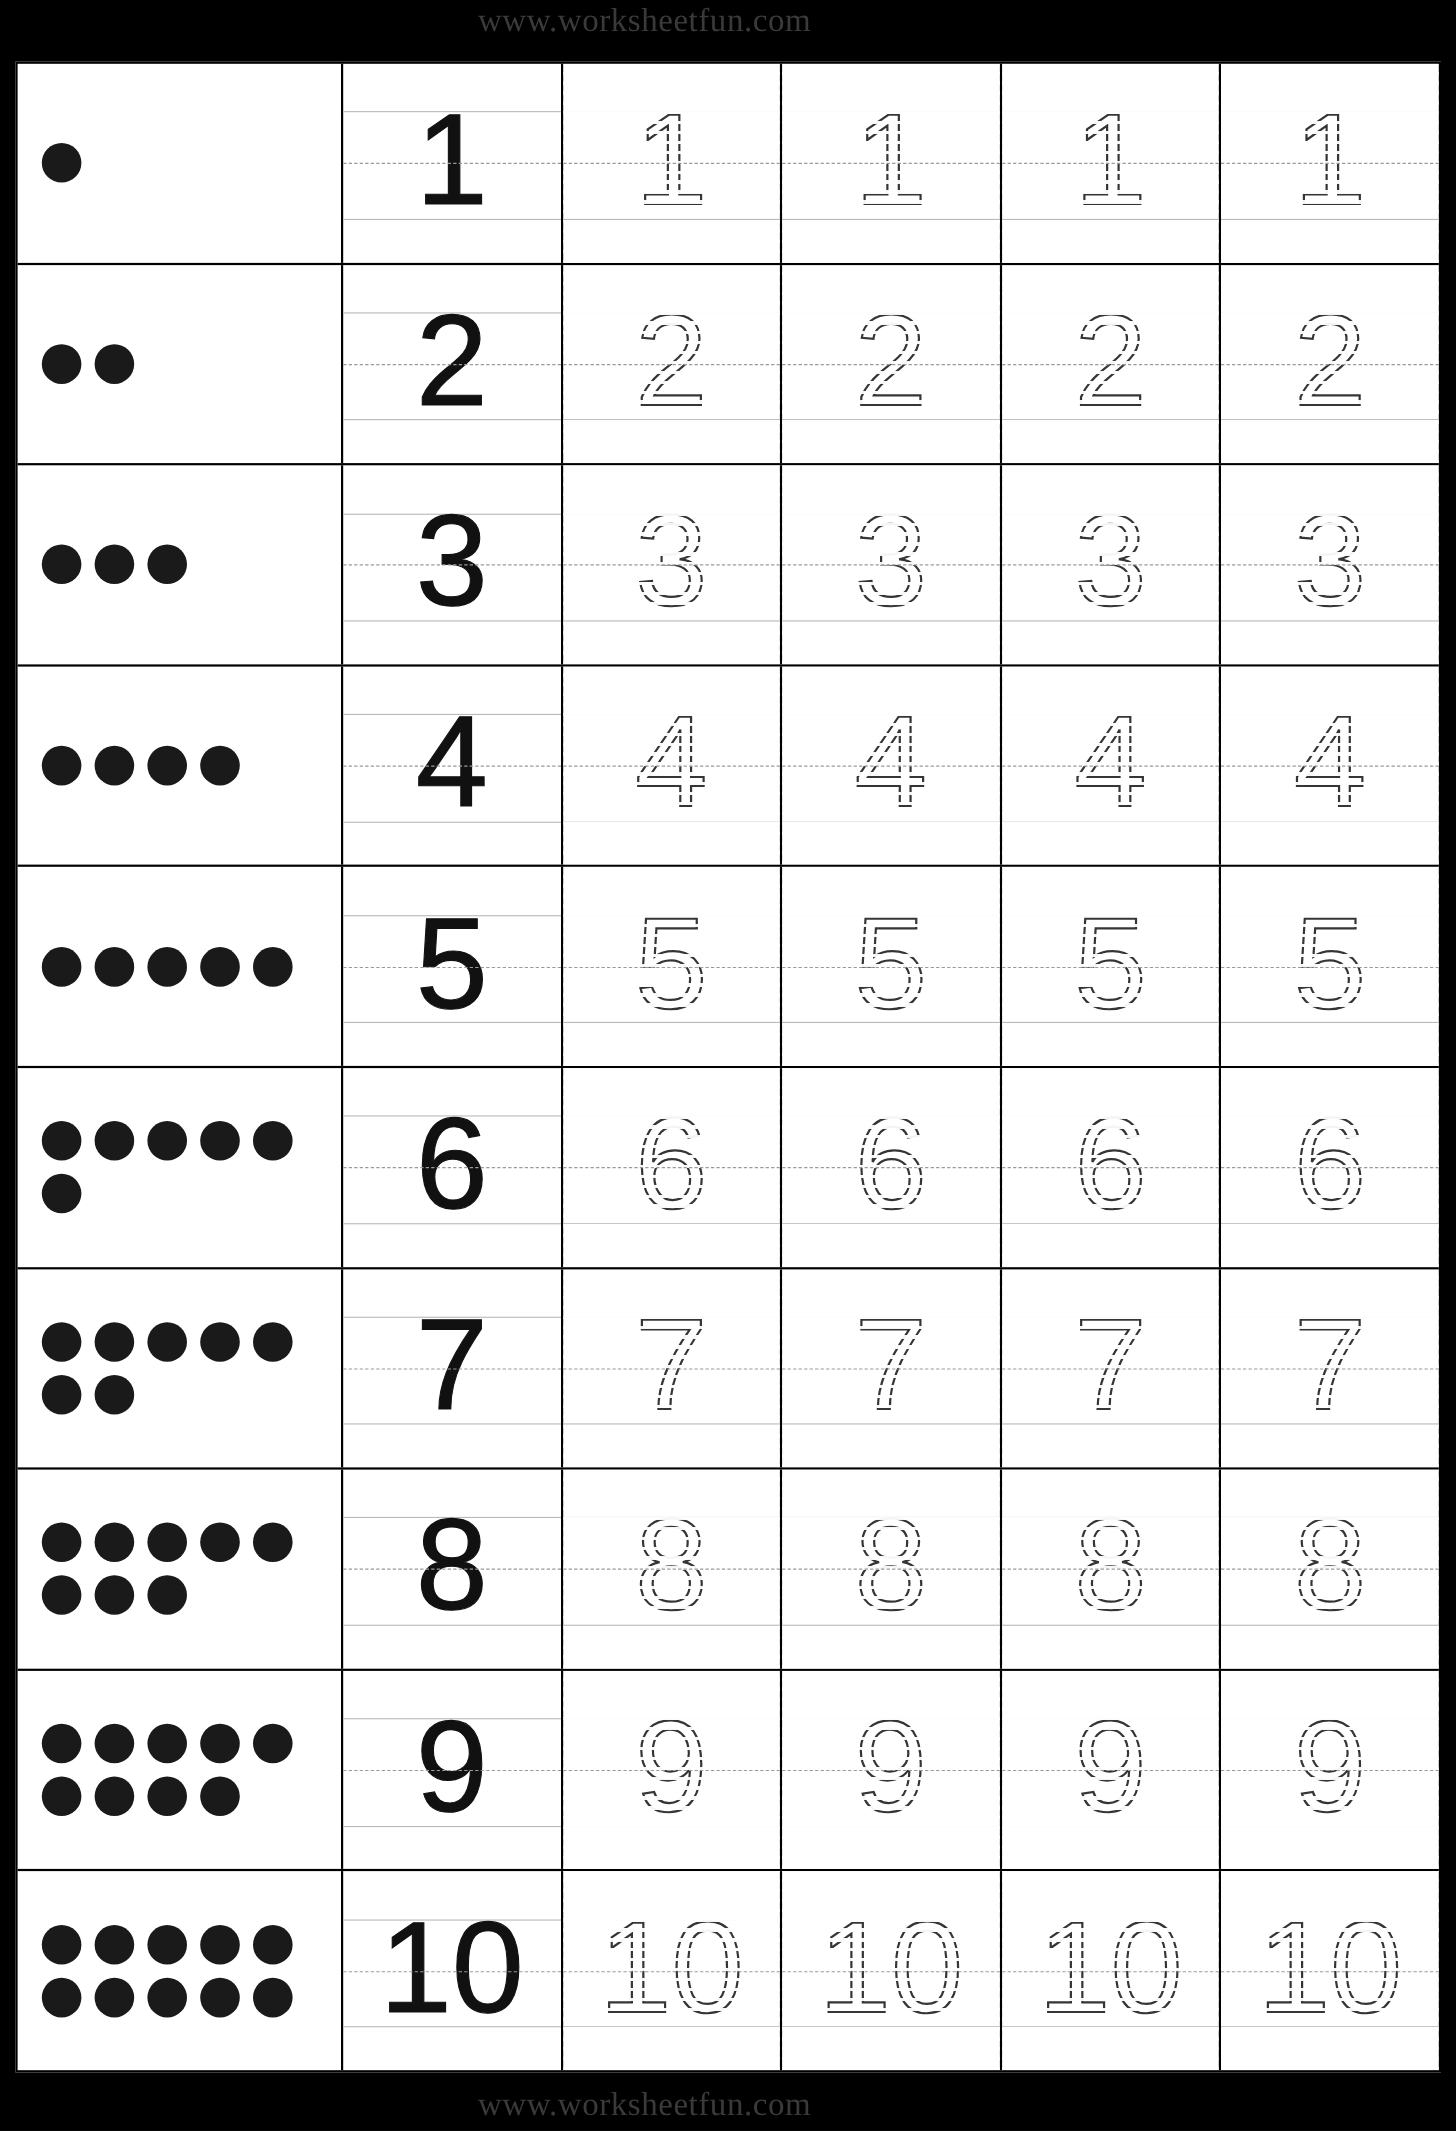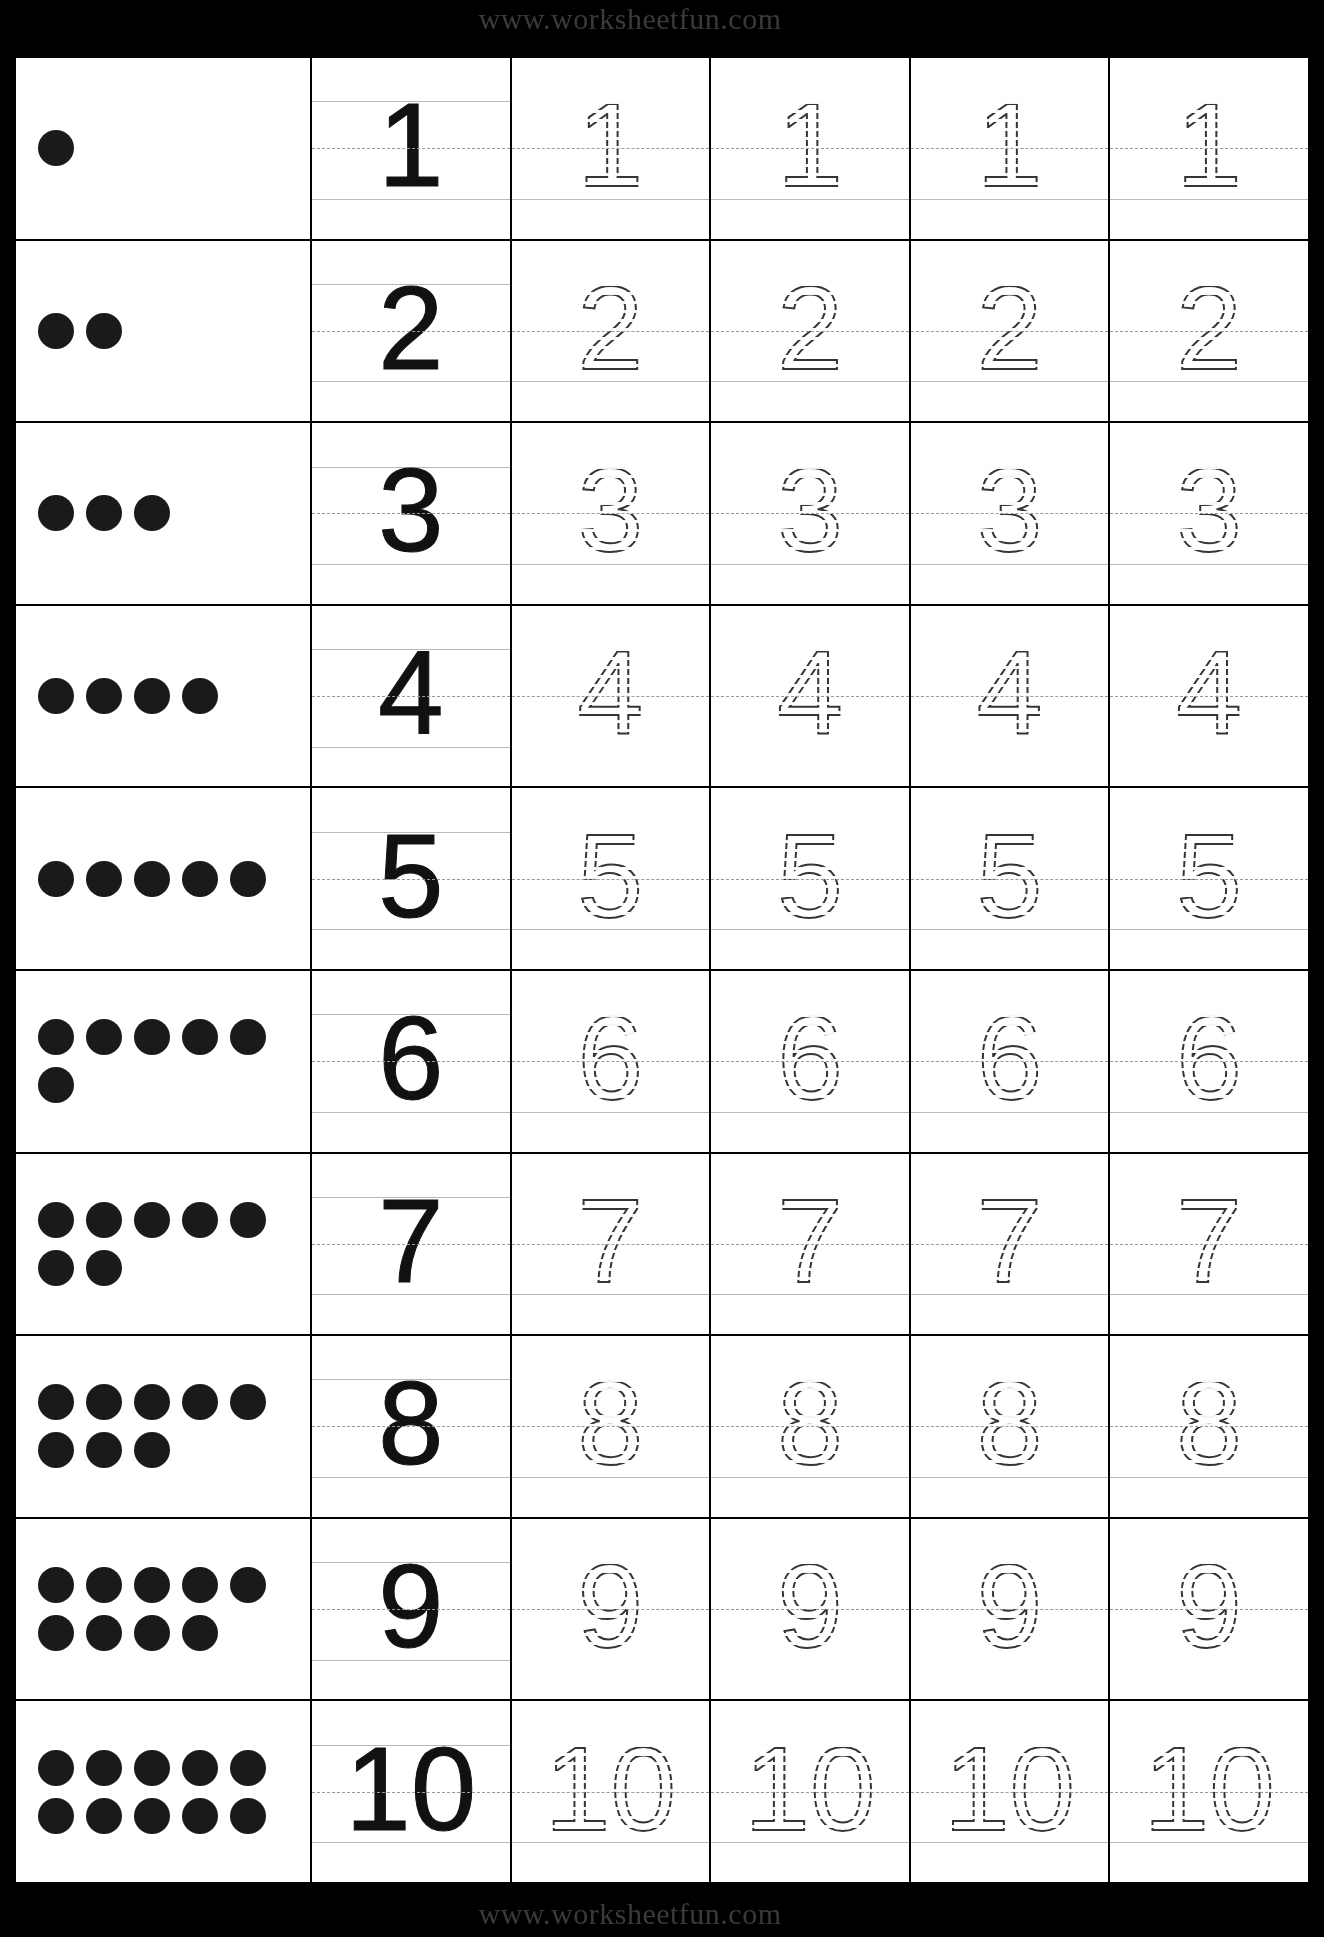--- a/index.html
+++ b/index.html
@@ -23,21 +23,20 @@
   .watermark {
     position: absolute;
     left: 0;
     width: 1172px;
     text-align: center;
     color: #3a3a3a;
     font-size: 30px;
     font-family: "Liberation Serif", serif;
     letter-spacing: 0.5px;
     user-select: none;
-    margin-left: 44px;
   }
   .watermark.top { top: 2px; }
   .watermark.bottom { bottom: 6px; }
 
   .sheet {
     position: absolute;
     left: 14px;
     top: 56px;
     width: 1296px;
     height: 1828px;

